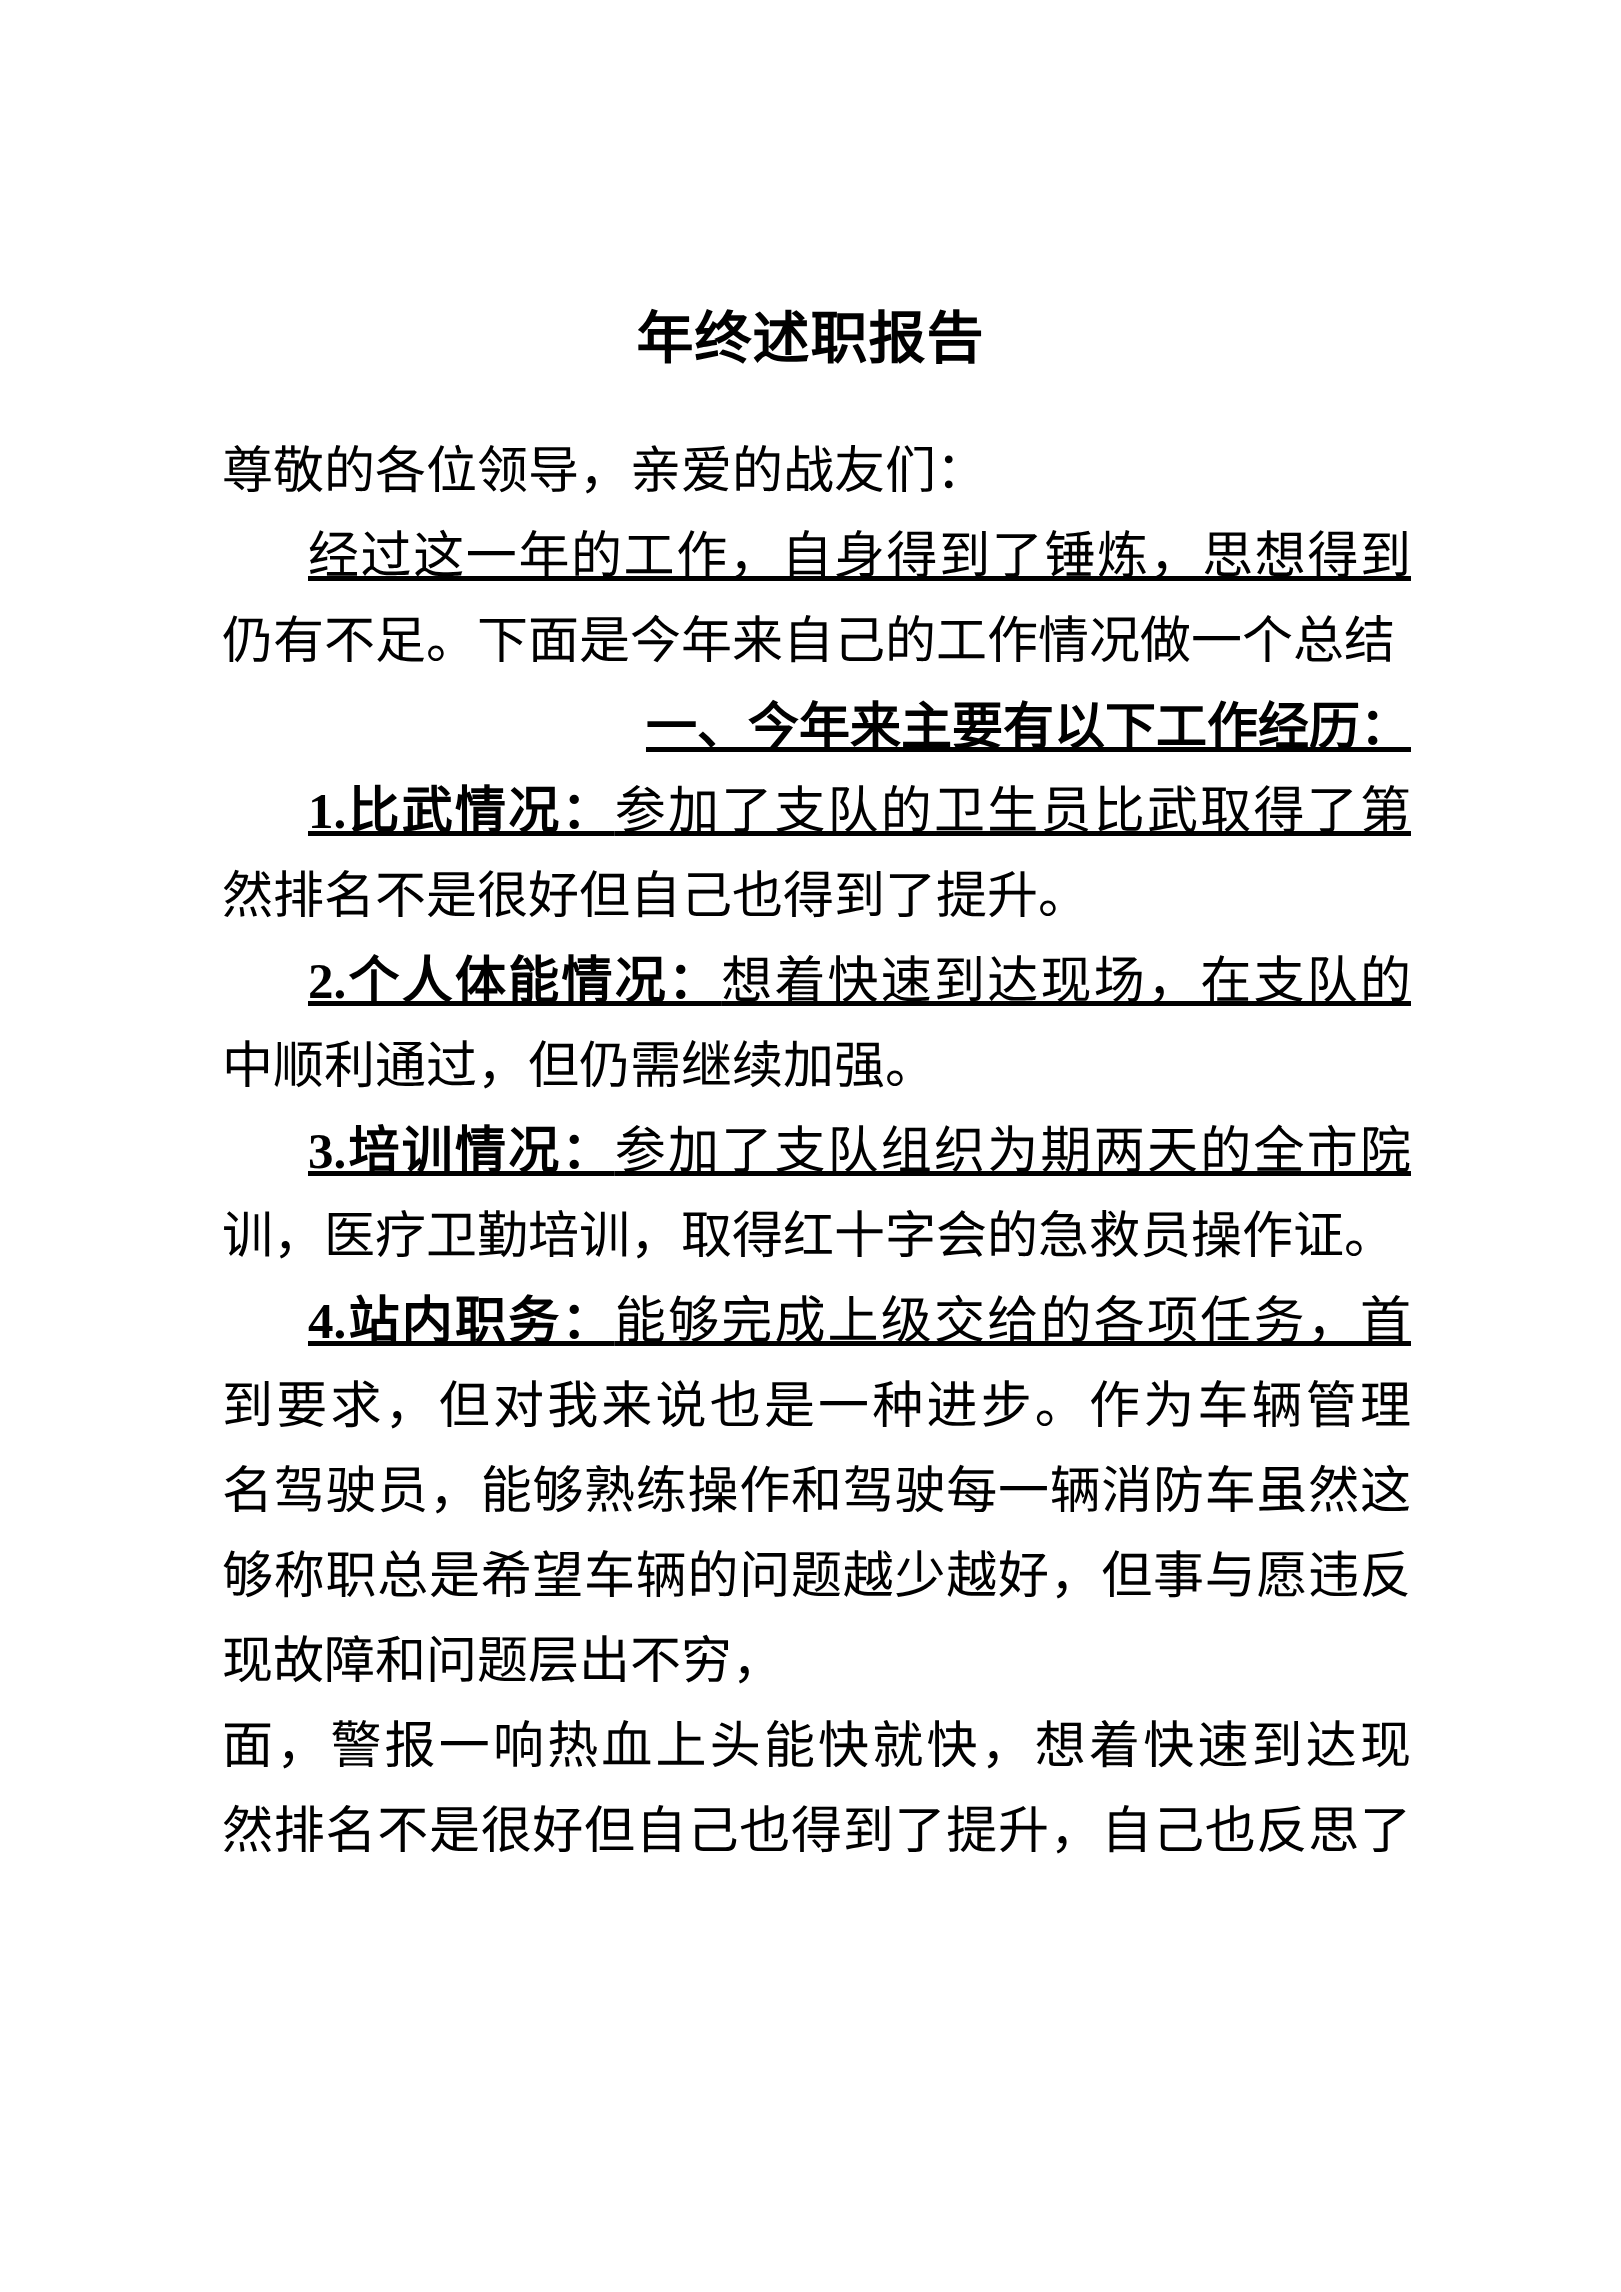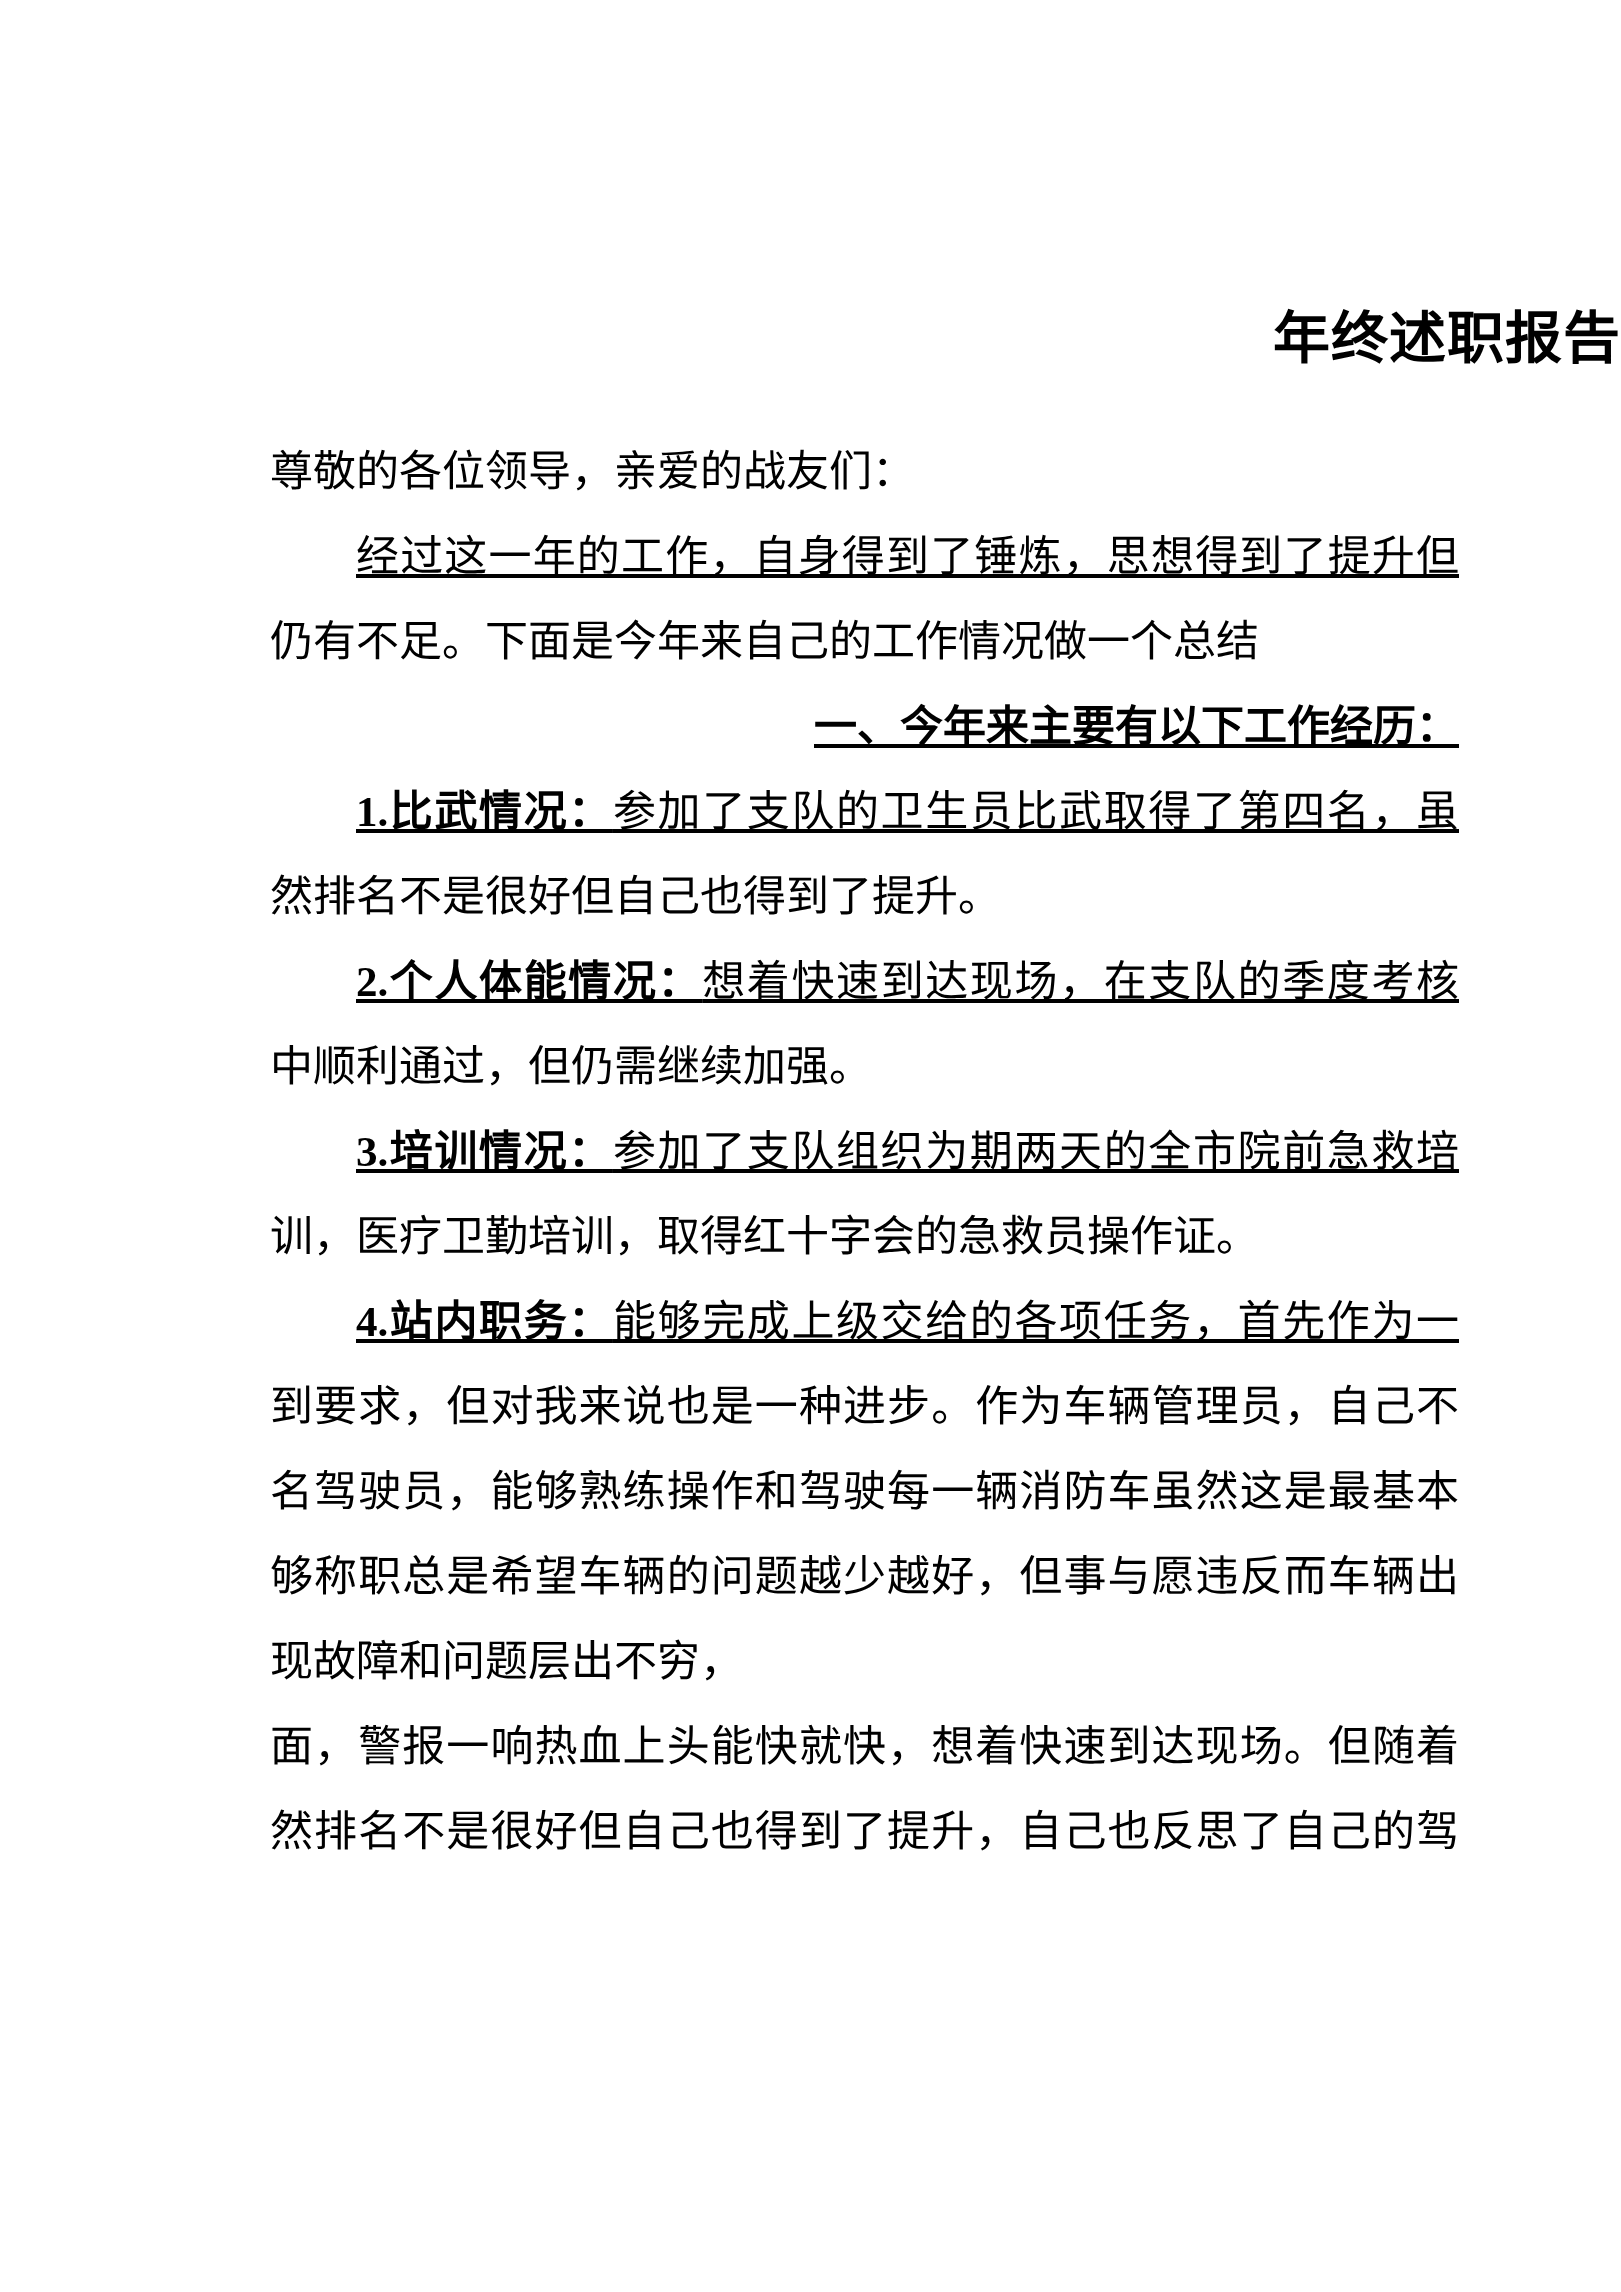--- a/index.html
+++ b/index.html
@@ -15,37 +15,36 @@
     color: #000000;
     overflow: hidden;
     margin: 0 auto;
   }
   .doc-title {
     position: absolute;
     top: 296px;
     left: 0;
     width: 100%;
     margin: 0;
-    text-align: right;
+    text-align: center;
     font-family: "Liberation Sans", "DejaVu Sans", sans-serif;
     font-weight: 700;
     font-size: 57px;
     line-height: 84px;
     letter-spacing: 1px;
   }
   .doc-body {
     position: absolute;
     left: 222px;
     top: 429px;
     width: 1189px;
     font-family: "Liberation Serif", "DejaVu Serif", serif;
-    font-size: 43px;
+    font-size: 51px;
     font-weight: 400;
     text-align: left;
-    margin-left: 48px;
   }
   .line {
     height: 85px;
     line-height: 85px;
     white-space: nowrap;
   }
   
   .just {
     text-align: justify;
     text-align-last: justify;

